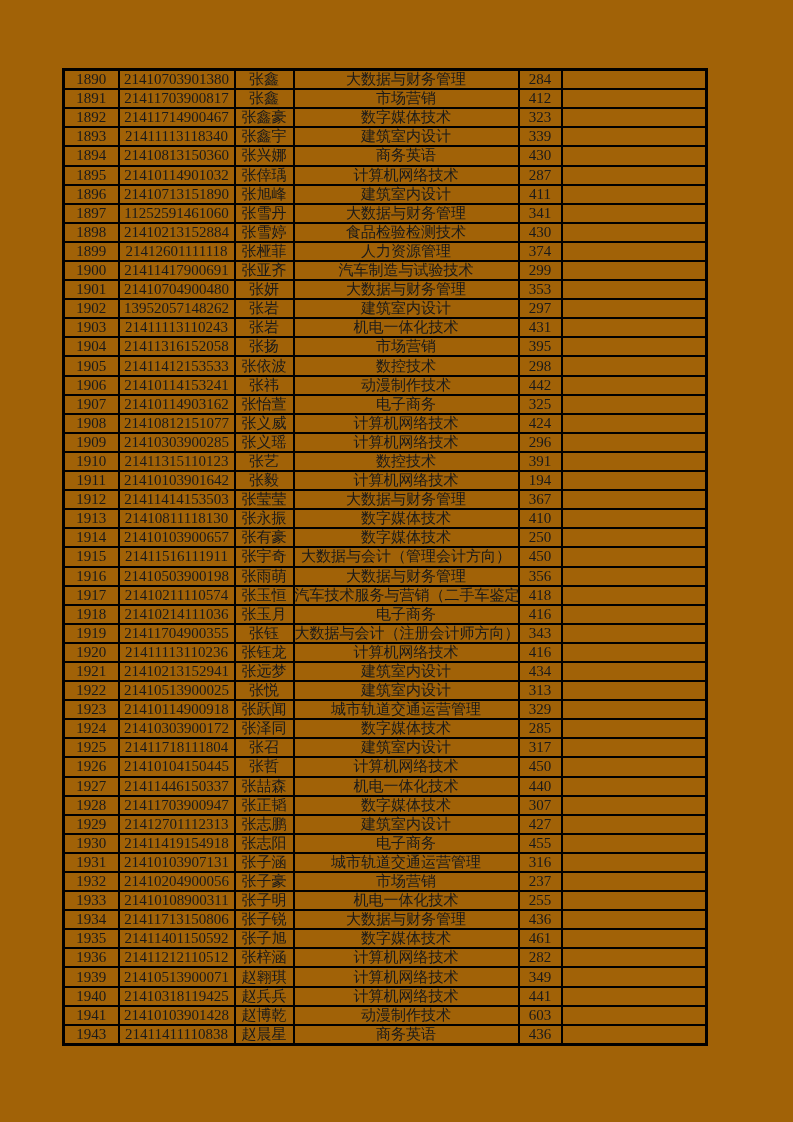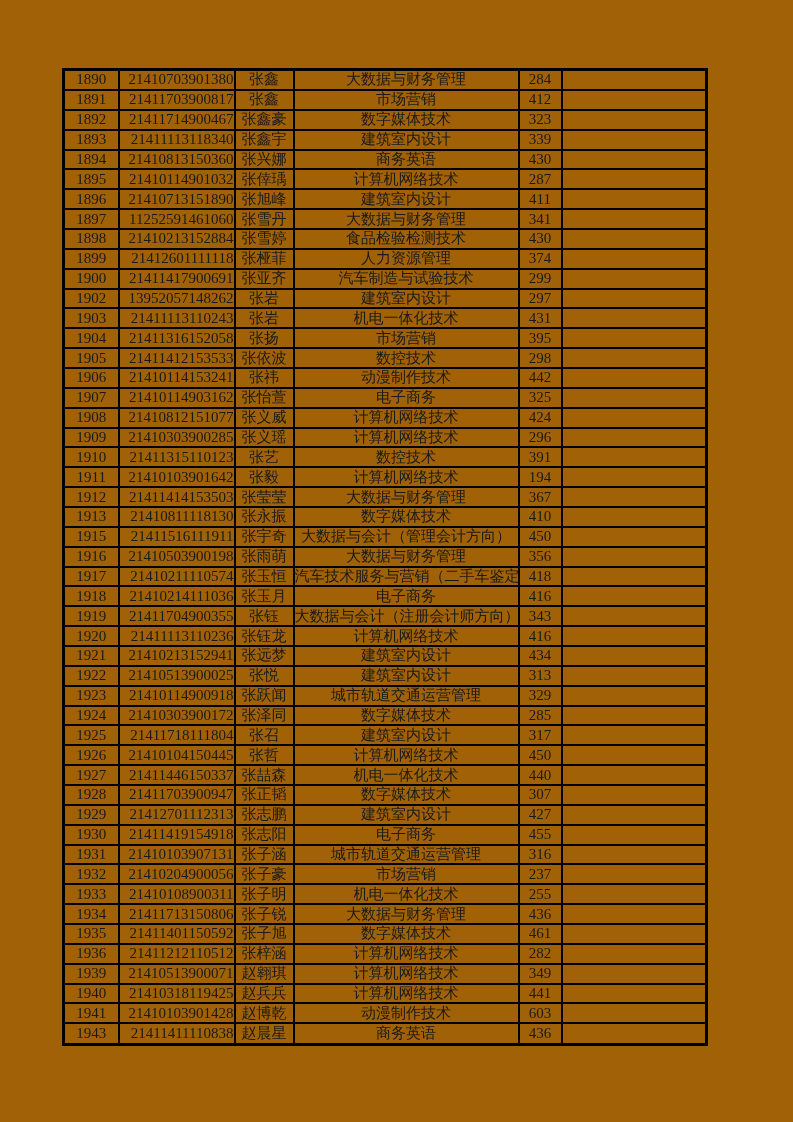--- a/index.html
+++ b/index.html
@@ -37,21 +37,21 @@
     border: 2px solid #000000;
     padding: 0;
     text-align: center;
     vertical-align: middle;
     font-size: 15px;
     line-height: 1;
     white-space: nowrap;
     overflow: hidden;
     color: #1a1a1a;
   }
-  table.results td.cell-id { letter-spacing: 0px; text-align: right; }
+  table.results td.cell-id { letter-spacing: 0px; }
 </style>
 </head>
 <body>
 
 <div class="page">
   <table class="results">
     <colgroup>
       <col class="c-rownum">
       <col class="c-id">
       <col class="c-name">
@@ -142,20 +142,28 @@
         </tr>
         <tr>
           <td class="cell-rownum">1900</td>
           <td class="cell-id">21411417900691</td>
           <td class="cell-name">张亚齐</td>
           <td class="cell-major">汽车制造与试验技术</td>
           <td class="cell-score">299</td>
           <td class="cell-blank"></td>
         </tr>
         <tr>
+          <td class="cell-rownum">1901</td>
+          <td class="cell-id">21410704900480</td>
+          <td class="cell-name">张妍</td>
+          <td class="cell-major">大数据与财务管理</td>
+          <td class="cell-score">353</td>
+          <td class="cell-blank"></td>
+        </tr>
+        <tr>
           <td class="cell-rownum">1902</td>
           <td class="cell-id">13952057148262</td>
           <td class="cell-name">张岩</td>
           <td class="cell-major">建筑室内设计</td>
           <td class="cell-score">297</td>
           <td class="cell-blank"></td>
         </tr>
         <tr>
           <td class="cell-rownum">1903</td>
           <td class="cell-id">21411113110243</td>
@@ -238,20 +246,28 @@
         </tr>
         <tr>
           <td class="cell-rownum">1913</td>
           <td class="cell-id">21410811118130</td>
           <td class="cell-name">张永振</td>
           <td class="cell-major">数字媒体技术</td>
           <td class="cell-score">410</td>
           <td class="cell-blank"></td>
         </tr>
         <tr>
+          <td class="cell-rownum">1914</td>
+          <td class="cell-id">21410103900657</td>
+          <td class="cell-name">张有豪</td>
+          <td class="cell-major">数字媒体技术</td>
+          <td class="cell-score">250</td>
+          <td class="cell-blank"></td>
+        </tr>
+        <tr>
           <td class="cell-rownum">1915</td>
           <td class="cell-id">21411516111911</td>
           <td class="cell-name">张宇奇</td>
           <td class="cell-major">大数据与会计（管理会计方向）</td>
           <td class="cell-score">450</td>
           <td class="cell-blank"></td>
         </tr>
         <tr>
           <td class="cell-rownum">1916</td>
           <td class="cell-id">21410503900198</td>

